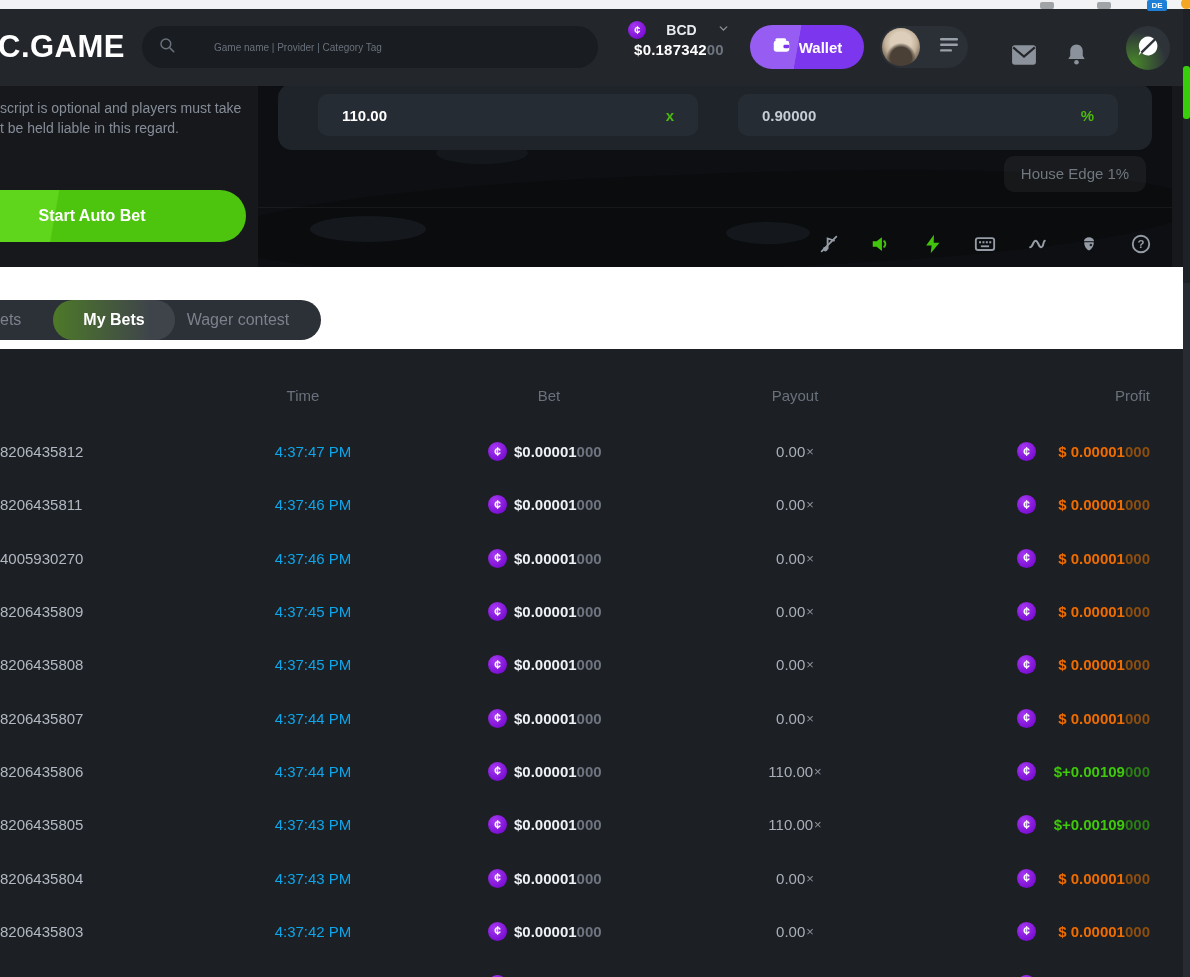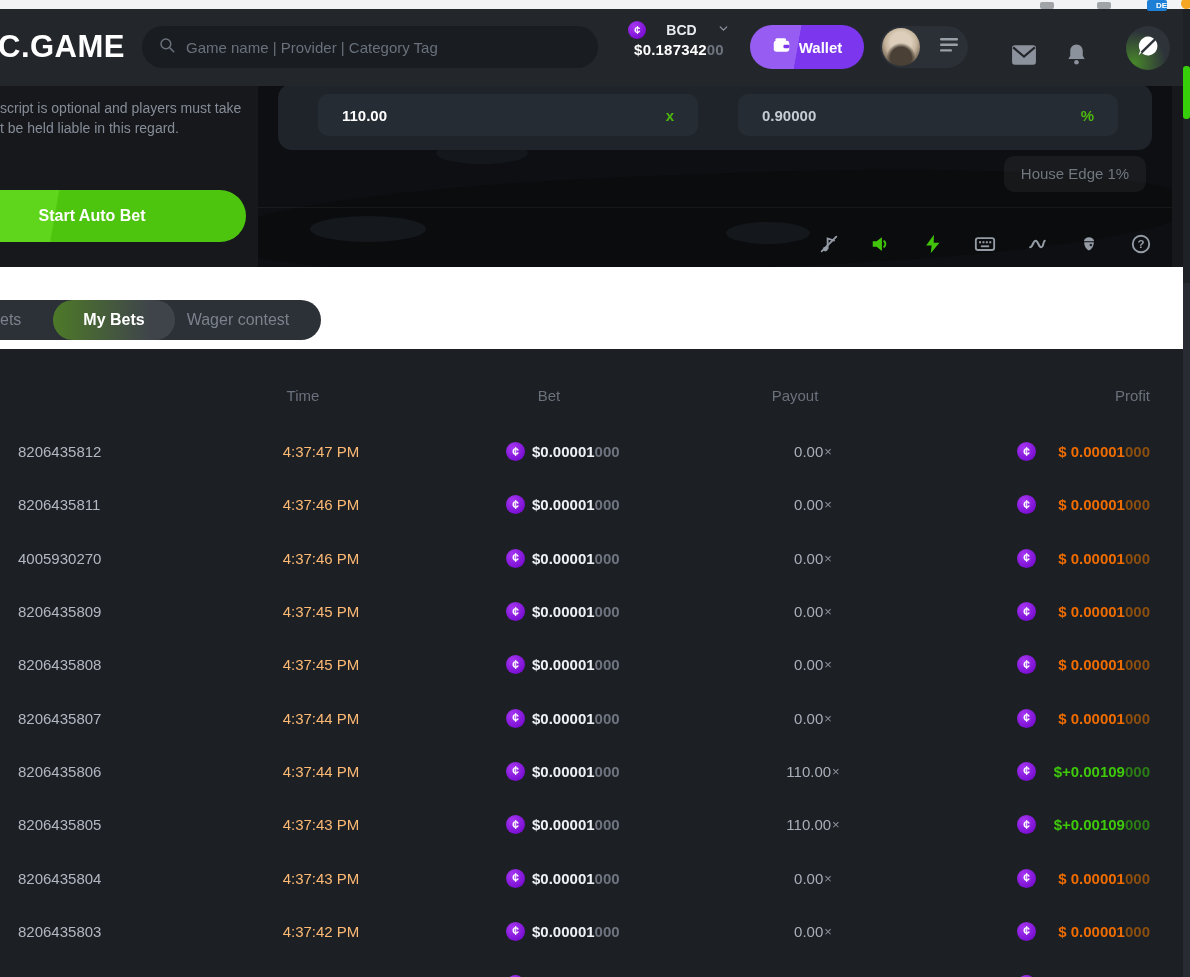--- a/index.html
+++ b/index.html
@@ -3,29 +3,29 @@
 <meta charset="utf-8">
 <style>
   * { margin:0; padding:0; box-sizing:border-box; }
   body { font-family:"Liberation Sans","DejaVu Sans",sans-serif; background:#0d0f12; }
   .stage { position:relative; width:1190px; height:977px; overflow:hidden; background:#1c1f24; }
 
   
   .browser-strip { position:absolute; left:0; top:0; width:1190px; height:9px; background:#f1f3f4; z-index:40; }
   .ext-blob { position:absolute; top:2px; width:14px; height:7px; background:#5f6368; opacity:.55; border-radius:2px; }
   .de-badge { position:absolute; left:1147px; top:0; width:20px; height:11px; background:#1d7fd6; color:#fff;
-              font-size:8px; font-weight:700; text-align:right; line-height:11px; border-radius:2px; z-index:41; }
+              font-size:8px; font-weight:700; text-align:center; line-height:11px; border-radius:2px; z-index:41; }
   .orange-dot { position:absolute; left:1181px; top:-2px; width:11px; height:11px; border-radius:50%; background:#f5a623; z-index:41; }
 
   
   .header { position:absolute; left:0; top:9px; width:1190px; height:77px; background:#23262b; z-index:30; }
   .logo { position:absolute; left:-2px; top:20px; font-size:31px; font-weight:800; color:#fff; letter-spacing:.5px; }
   .search { position:absolute; left:142px; top:17px; width:456px; height:42px; border-radius:21px; background:#191c20;
             display:flex; align-items:center; padding:0 16px; gap:10px; }
-  .search input { flex:1; background:transparent; border:none; outline:none; color:#c7ccd3; font-size:15px; font-family:inherit; }
+  .search input { flex:1; background:transparent; border:none; outline:none; color:#c7ccd3; font-size:10px; font-family:inherit;margin-left:28px; }
   .search input::placeholder { color:#69717c; }
   .currency { position:absolute; left:612px; top:12px; width:134px; display:flex; flex-direction:column; align-items:center; gap:2px; cursor:pointer; }
   .cur-row1 { display:flex; align-items:center; gap:20px; }
   .cur-code { color:#e8ecf0; font-weight:700; font-size:14px; }
   .balance { font-size:15px; font-weight:700; color:#fff; letter-spacing:.2px; }
   .balance .dim { color:#6e757f; }
   .coin { width:19px; height:19px; border-radius:50%; flex:0 0 auto;
           background:radial-gradient(circle at 35% 30%, #a637f2, #7a0ed2 75%);
           display:inline-flex; align-items:center; justify-content:center; }
   .coin::after { content:"¢"; color:#fff; font-weight:700; font-size:12px; line-height:1; }
@@ -83,25 +83,25 @@
   .tab-idle { margin-left:12px; padding-right:24px; color:#7b828c; font-size:16px; cursor:pointer; }
 
   
   .table-section { position:absolute; left:0; top:365px; width:1183px; height:612px; background:#1c1f24; overflow:hidden; }
   .thead { position:absolute; left:0; top:22px; width:100%; height:20px; color:#6a717c; font-size:15px; }
   .hc { position:absolute; top:0; }
   .hc-time { left:243px; width:120px; text-align:center; }
   .hc-bet { left:489px; width:120px; text-align:center; }
   .hc-payout { left:735px; width:120px; text-align:center; }
   .hc-profit { right:33px; width:150px; text-align:right; }
-  .tbody { position:absolute; left:0; top:60px; width:100%; bottom:0;padding-left:18px; }
+  .tbody { position:absolute; left:0; top:60px; width:100%; bottom:0; }
   .trow { position:relative; height:53.3px; cursor:pointer; }
   .cell { position:absolute; top:0; height:100%; display:flex; align-items:center; font-size:15px; }
   .c-id { left:0; color:#b2b8c2; }
-  .c-time { left:243px; width:120px; justify-content:center; color:#fdba74; }
+  .c-time { left:253px; width:120px; justify-content:center; color:#0ea5e9; }
   .c-bet { left:470px; width:170px; }
   .c-bet .coin { margin-left:18px; margin-right:7px; }
   .c-bet b { color:#eef1f5; font-weight:700; }
   .c-bet i { color:#6e7580; font-weight:700; font-style:normal; }
   .c-payout { left:735px; width:120px; justify-content:center; color:#a9afb9; }
   .c-payout em { font-style:normal; font-size:13px; color:#8d939d; margin-left:1px; }
   .c-profit { right:33px; width:150px; }
   .c-profit .coin { position:absolute; left:17px; }
   .c-profit .amt { position:absolute; right:0; }
   .c-profit b { font-weight:700; } .c-profit i { font-weight:700; font-style:normal; }

